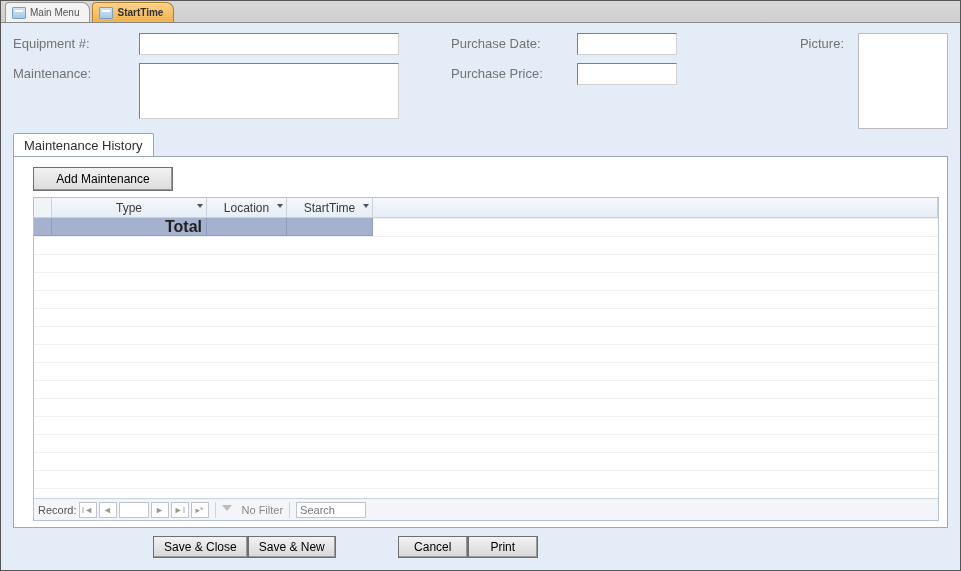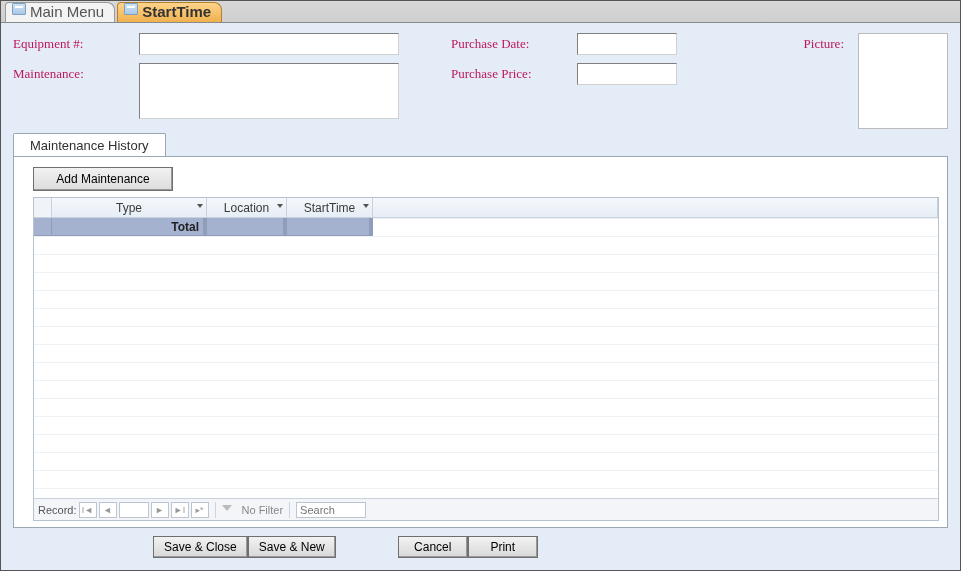--- a/index.html
+++ b/index.html
@@ -25,30 +25,31 @@
     height: 22px;
     background: linear-gradient(#d7d7d7,#cfcfcf);
     border-bottom: 1px solid #8a8a8a;
     display: flex;
     align-items: flex-end;
     padding-left: 4px;
     position: relative;
   }
   .app-tab {
     display: flex;
+    align-items: center;
     height: 20px;
     padding: 0 10px 0 6px;
     margin-right: 2px;
     border: 1px solid #9a9a9a;
     border-bottom: none;
     border-top-left-radius: 4px;
     border-top-right-radius: 8px;
     background: #f3f3f3;
     color: #555;
-    font-size: 15px;
+    font-size: 10px;
     cursor: pointer;
     gap: 4px;
   }
   .app-tab.active {
     background: linear-gradient(#ffd38a,#f0b14e);
     color: #333;
     font-weight: bold;
     border-color: #b38030;
   }
   .tab-icon {
@@ -78,23 +79,22 @@
   .top-fields {
     display: grid;
     grid-template-columns: 120px 260px 40px 120px 100px 1fr 90px;
     grid-auto-rows: 26px;
     align-items: start;
     column-gap: 6px;
     row-gap: 4px;
   }
   .lbl {
     font-size: 13px;
-    color: #be185d;
+    color: #737373;
     padding-top: 3px;
-    font-family: Liberation Serif, serif;
   }
   .field {
     background: #fff;
     border-top: 1px solid #7f7f7f;
     border-left: 1px solid #7f7f7f;
     border-right: 1px solid #d0d0d0;
     border-bottom: 1px solid #d0d0d0;
     height: 22px;
     padding: 2px 4px;
     font-size: 12px;
@@ -118,21 +118,21 @@
     display: flex;
     flex-direction: column;
   }
   .inner-tab-head {
     display: flex;
   }
   .inner-tab {
     background: #fff;
     border: 1px solid #9aa8b5;
     border-bottom: none;
-    padding: 4px 16px;
+    padding: 4px 10px;
     font-size: 13px;
     color: #2f2f2f;
     border-top-left-radius: 2px;
     border-top-right-radius: 2px;
     cursor: pointer;
   }
   .inner-tab-body {
     flex: 1;
     border: 1px solid #9aa8b5;
     background: #fff;
@@ -207,26 +207,26 @@
     background-size: 100% 18px;
   }
   .ds-row {
     display:flex;
     height:18px;
     align-items:stretch;
     position: relative;
     z-index: 1;
   }
   .ds-cell {
-    border-right:4px solid #4d7c0f;
+    border-right:1px solid #4d7c0f;
     border-bottom:1px solid #c8d2de;
     display:flex;
     align-items:center;
     padding:0 4px;
-    font-size:12px;
+    font-size:16px;
   }
   .total-row .ds-cell {
     background:#a5b2cf;
     font-weight:bold;
     justify-content:flex-end;
     color:#1f1f1f;
     border-right-color:#8f9dbb;
     border-bottom-color:#8f9dbb;
   }
   .total-row .ds-sel { background:#a5b2cf; border-right-color:#8f9dbb; border-bottom:1px solid #8f9dbb;}

